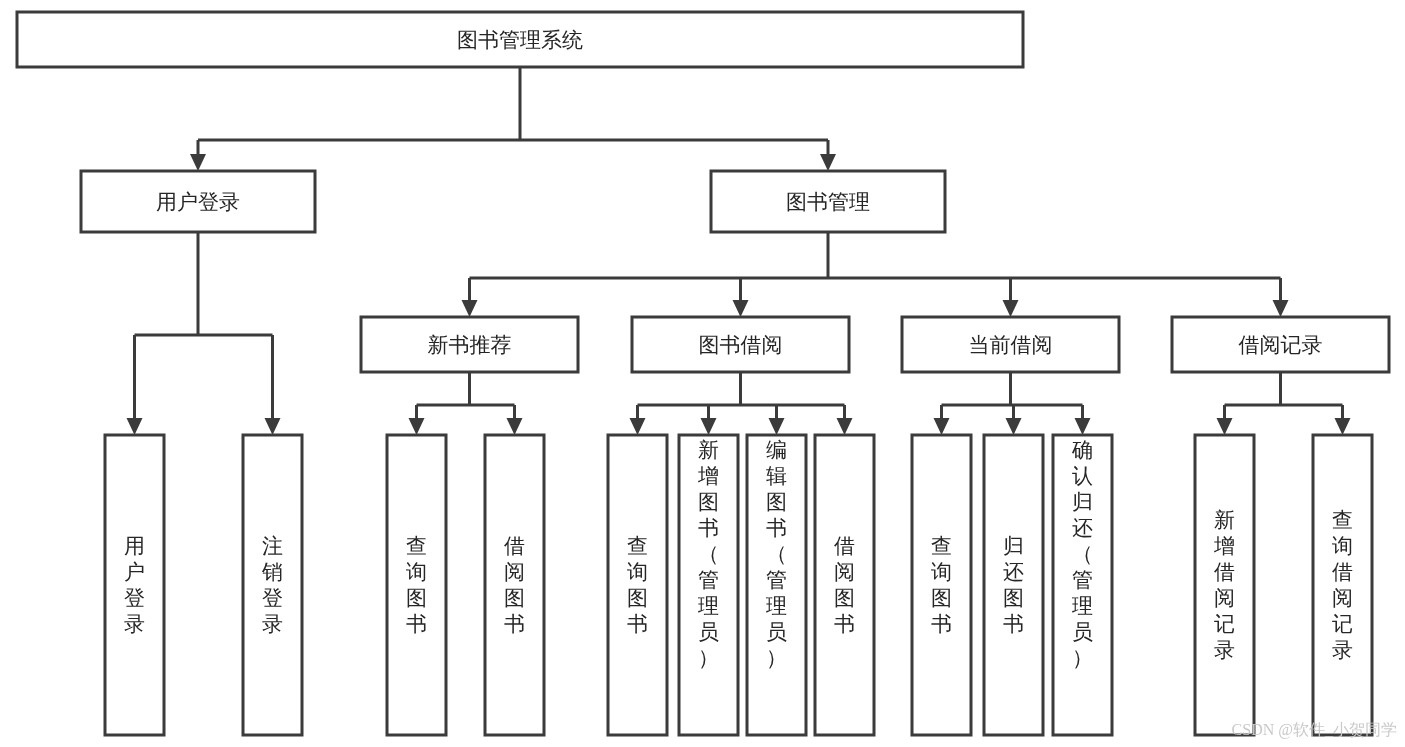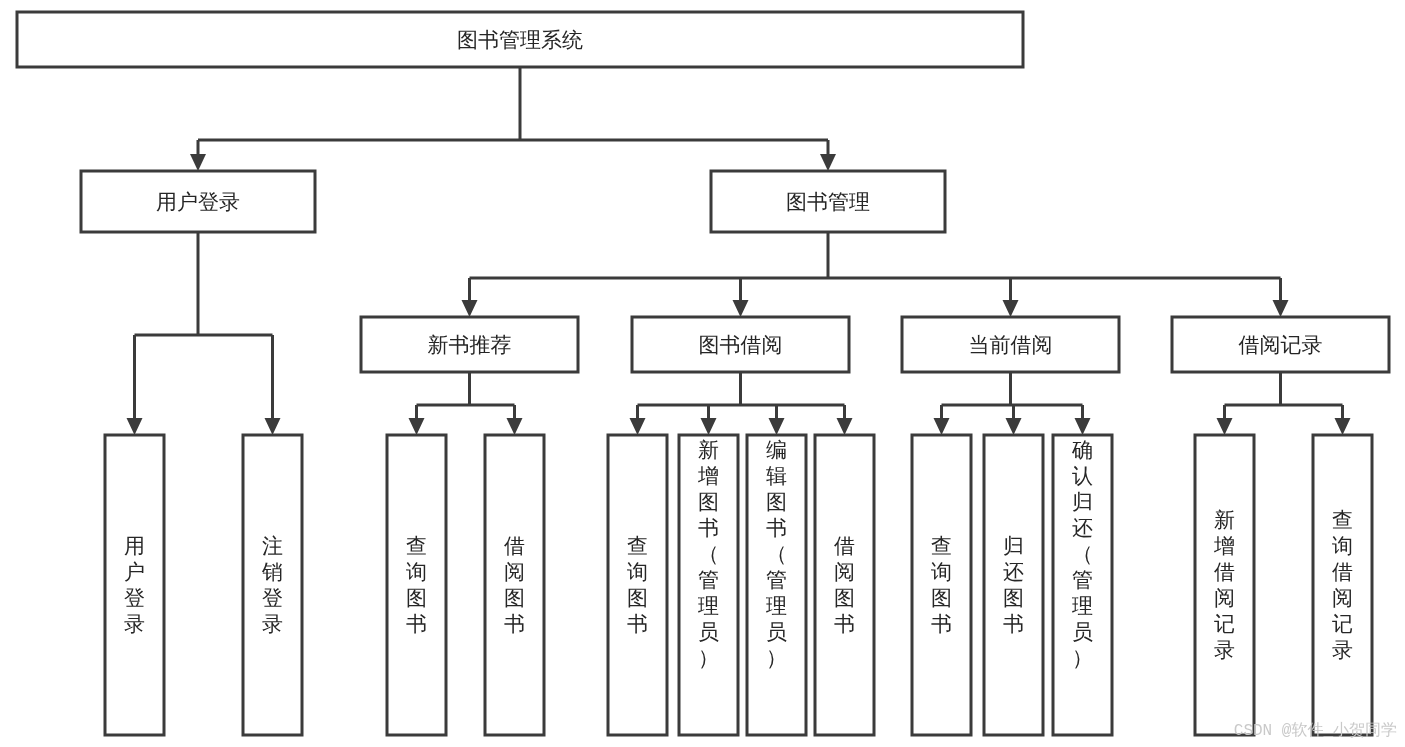--- a/index.html
+++ b/index.html
@@ -37,21 +37,21 @@
     fill:none;
     stroke-linecap:butt;
   }
   .arrow-head{fill:#3b3b3b;}
   .watermark{
     position:absolute;
     right:8px;
     bottom:6px;
     color:#c9c9c9;
     font-size:16px;
-    font-family:Liberation Mono, monospace;
+    font-family:Liberation Serif, serif;
     white-space:nowrap;
     user-select:none;
   }
 </style>
 </head>
 <body>
 
 <div id="diagram-root">
   <svg id="tree" viewBox="0 0 1405 747" xmlns="http://www.w3.org/2000/svg">
     <g id="connector-layer">

